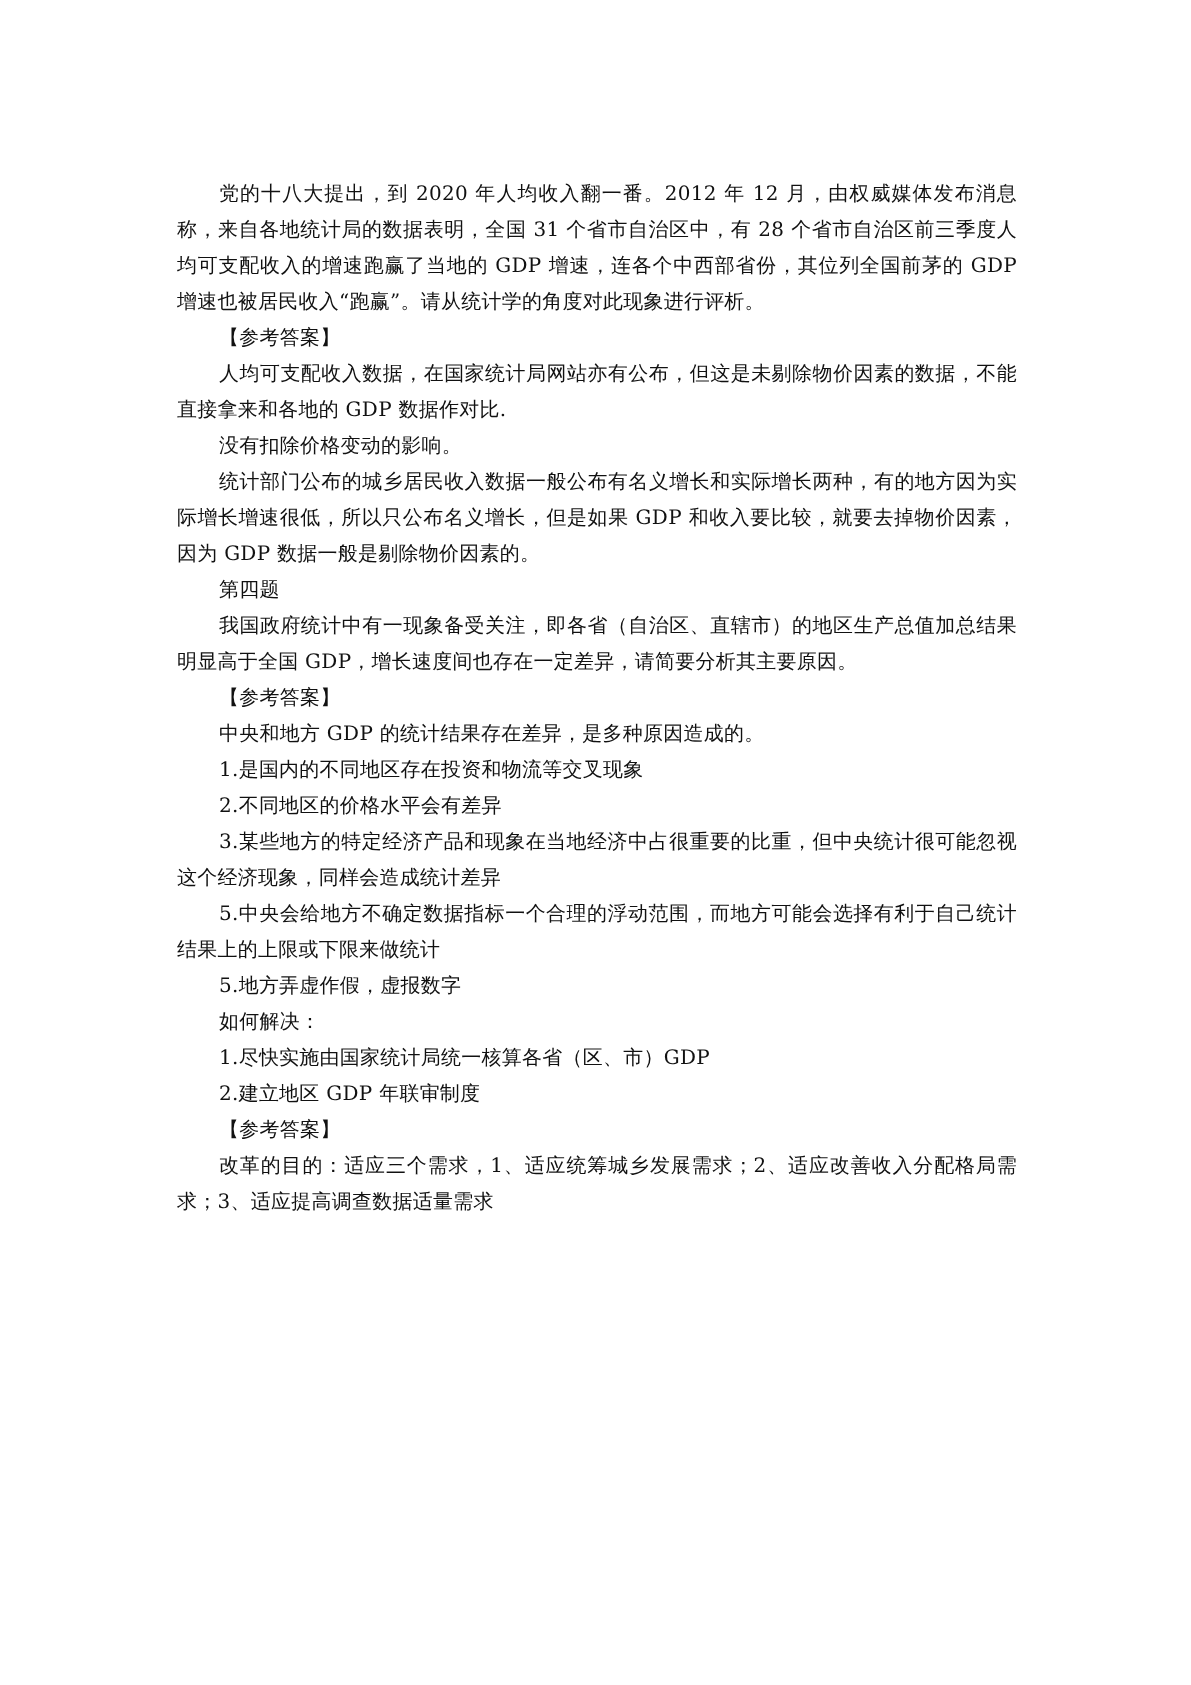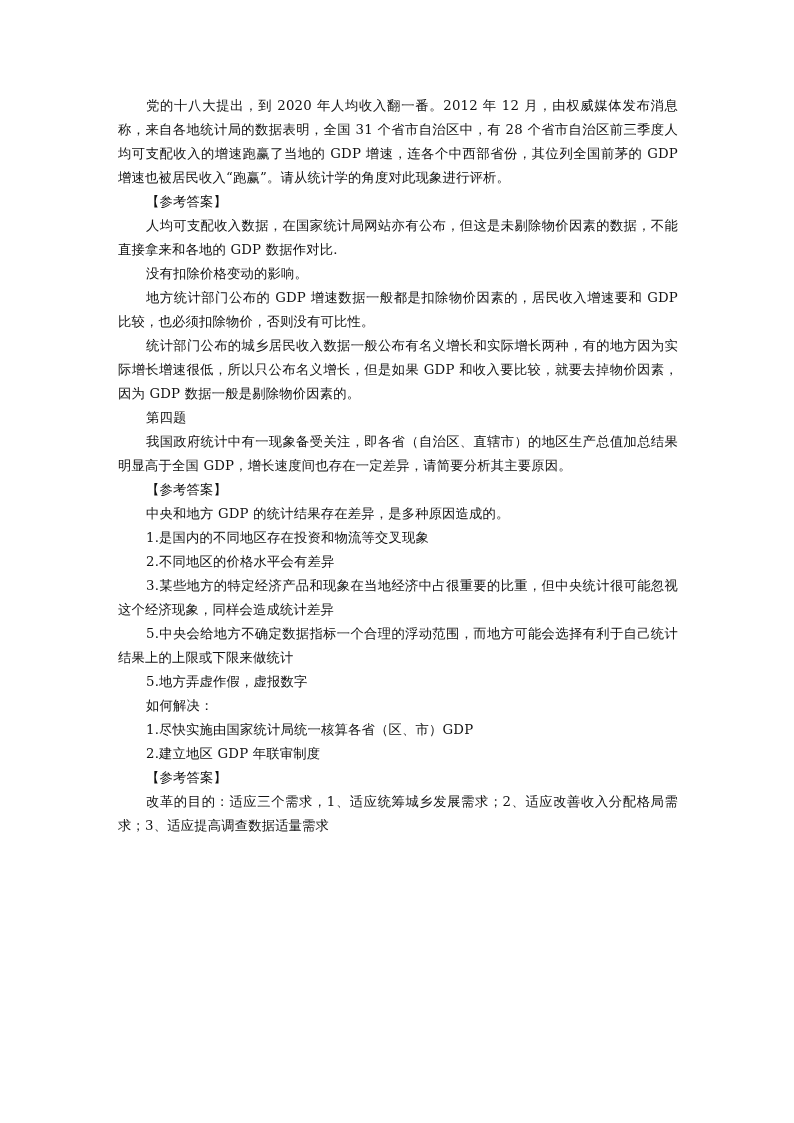--- a/index.html
+++ b/index.html
@@ -1,37 +1,36 @@
 <!DOCTYPE html>
 <html><head>
 <meta charset="utf-8">
 <style>
   html, body { margin: 0; padding: 0; background: #ffffff; }
   body { width: 794px; height: 1123px; position: relative; overflow: hidden; }
   .page {
     position: absolute;
     left: 118px;
-    top: 94px;
+    top: 118px;
     width: 560px;
     font-family: "DejaVu Serif", "Liberation Serif", serif;
     font-size: 13.3px;
     line-height: 24px;
     color: #111111;
   }
   .p { margin: 0; text-indent: 28px; text-align: justify; letter-spacing: 0.2px; }
 </style>
 </head>
 <body>
 
 <div class="page">
   <p class="p">党的十八大提出，到 2020 年人均收入翻一番。2012 年 12 月，由权威媒体发布消息称，来自各地统计局的数据表明，全国 31 个省市自治区中，有 28 个省市自治区前三季度人均可支配收入的增速跑赢了当地的 GDP 增速，连各个中西部省份，其位列全国前茅的 GDP 增速也被居民收入“跑赢”。请从统计学的角度对此现象进行评析。</p>
   <p class="p">【参考答案】</p>
   <p class="p">人均可支配收入数据，在国家统计局网站亦有公布，但这是未剔除物价因素的数据，不能直接拿来和各地的 GDP 数据作对比.</p>
   <p class="p">没有扣除价格变动的影响。</p>
-  <p class="p">地方统计部门公布的 GDP 增速数据一般都是扣除物价因素的，居民收入增速要和 GDP 比较，也必须扣除物价，否则没有可比性。</p>
   <p class="p">统计部门公布的城乡居民收入数据一般公布有名义增长和实际增长两种，有的地方因为实际增长增速很低，所以只公布名义增长，但是如果 GDP 和收入要比较，就要去掉物价因素，因为 GDP 数据一般是剔除物价因素的。</p>
   <p class="p">第四题</p>
   <p class="p">我国政府统计中有一现象备受关注，即各省（自治区、直辖市）的地区生产总值加总结果明显高于全国 GDP，增长速度间也存在一定差异，请简要分析其主要原因。</p>
   <p class="p">【参考答案】</p>
   <p class="p">中央和地方 GDP 的统计结果存在差异，是多种原因造成的。</p>
   <p class="p">1.是国内的不同地区存在投资和物流等交叉现象</p>
   <p class="p">2.不同地区的价格水平会有差异</p>
   <p class="p">3.某些地方的特定经济产品和现象在当地经济中占很重要的比重，但中央统计很可能忽视这个经济现象，同样会造成统计差异</p>
   <p class="p">5.中央会给地方不确定数据指标一个合理的浮动范围，而地方可能会选择有利于自己统计结果上的上限或下限来做统计</p>
   <p class="p">5.地方弄虚作假，虚报数字</p>

